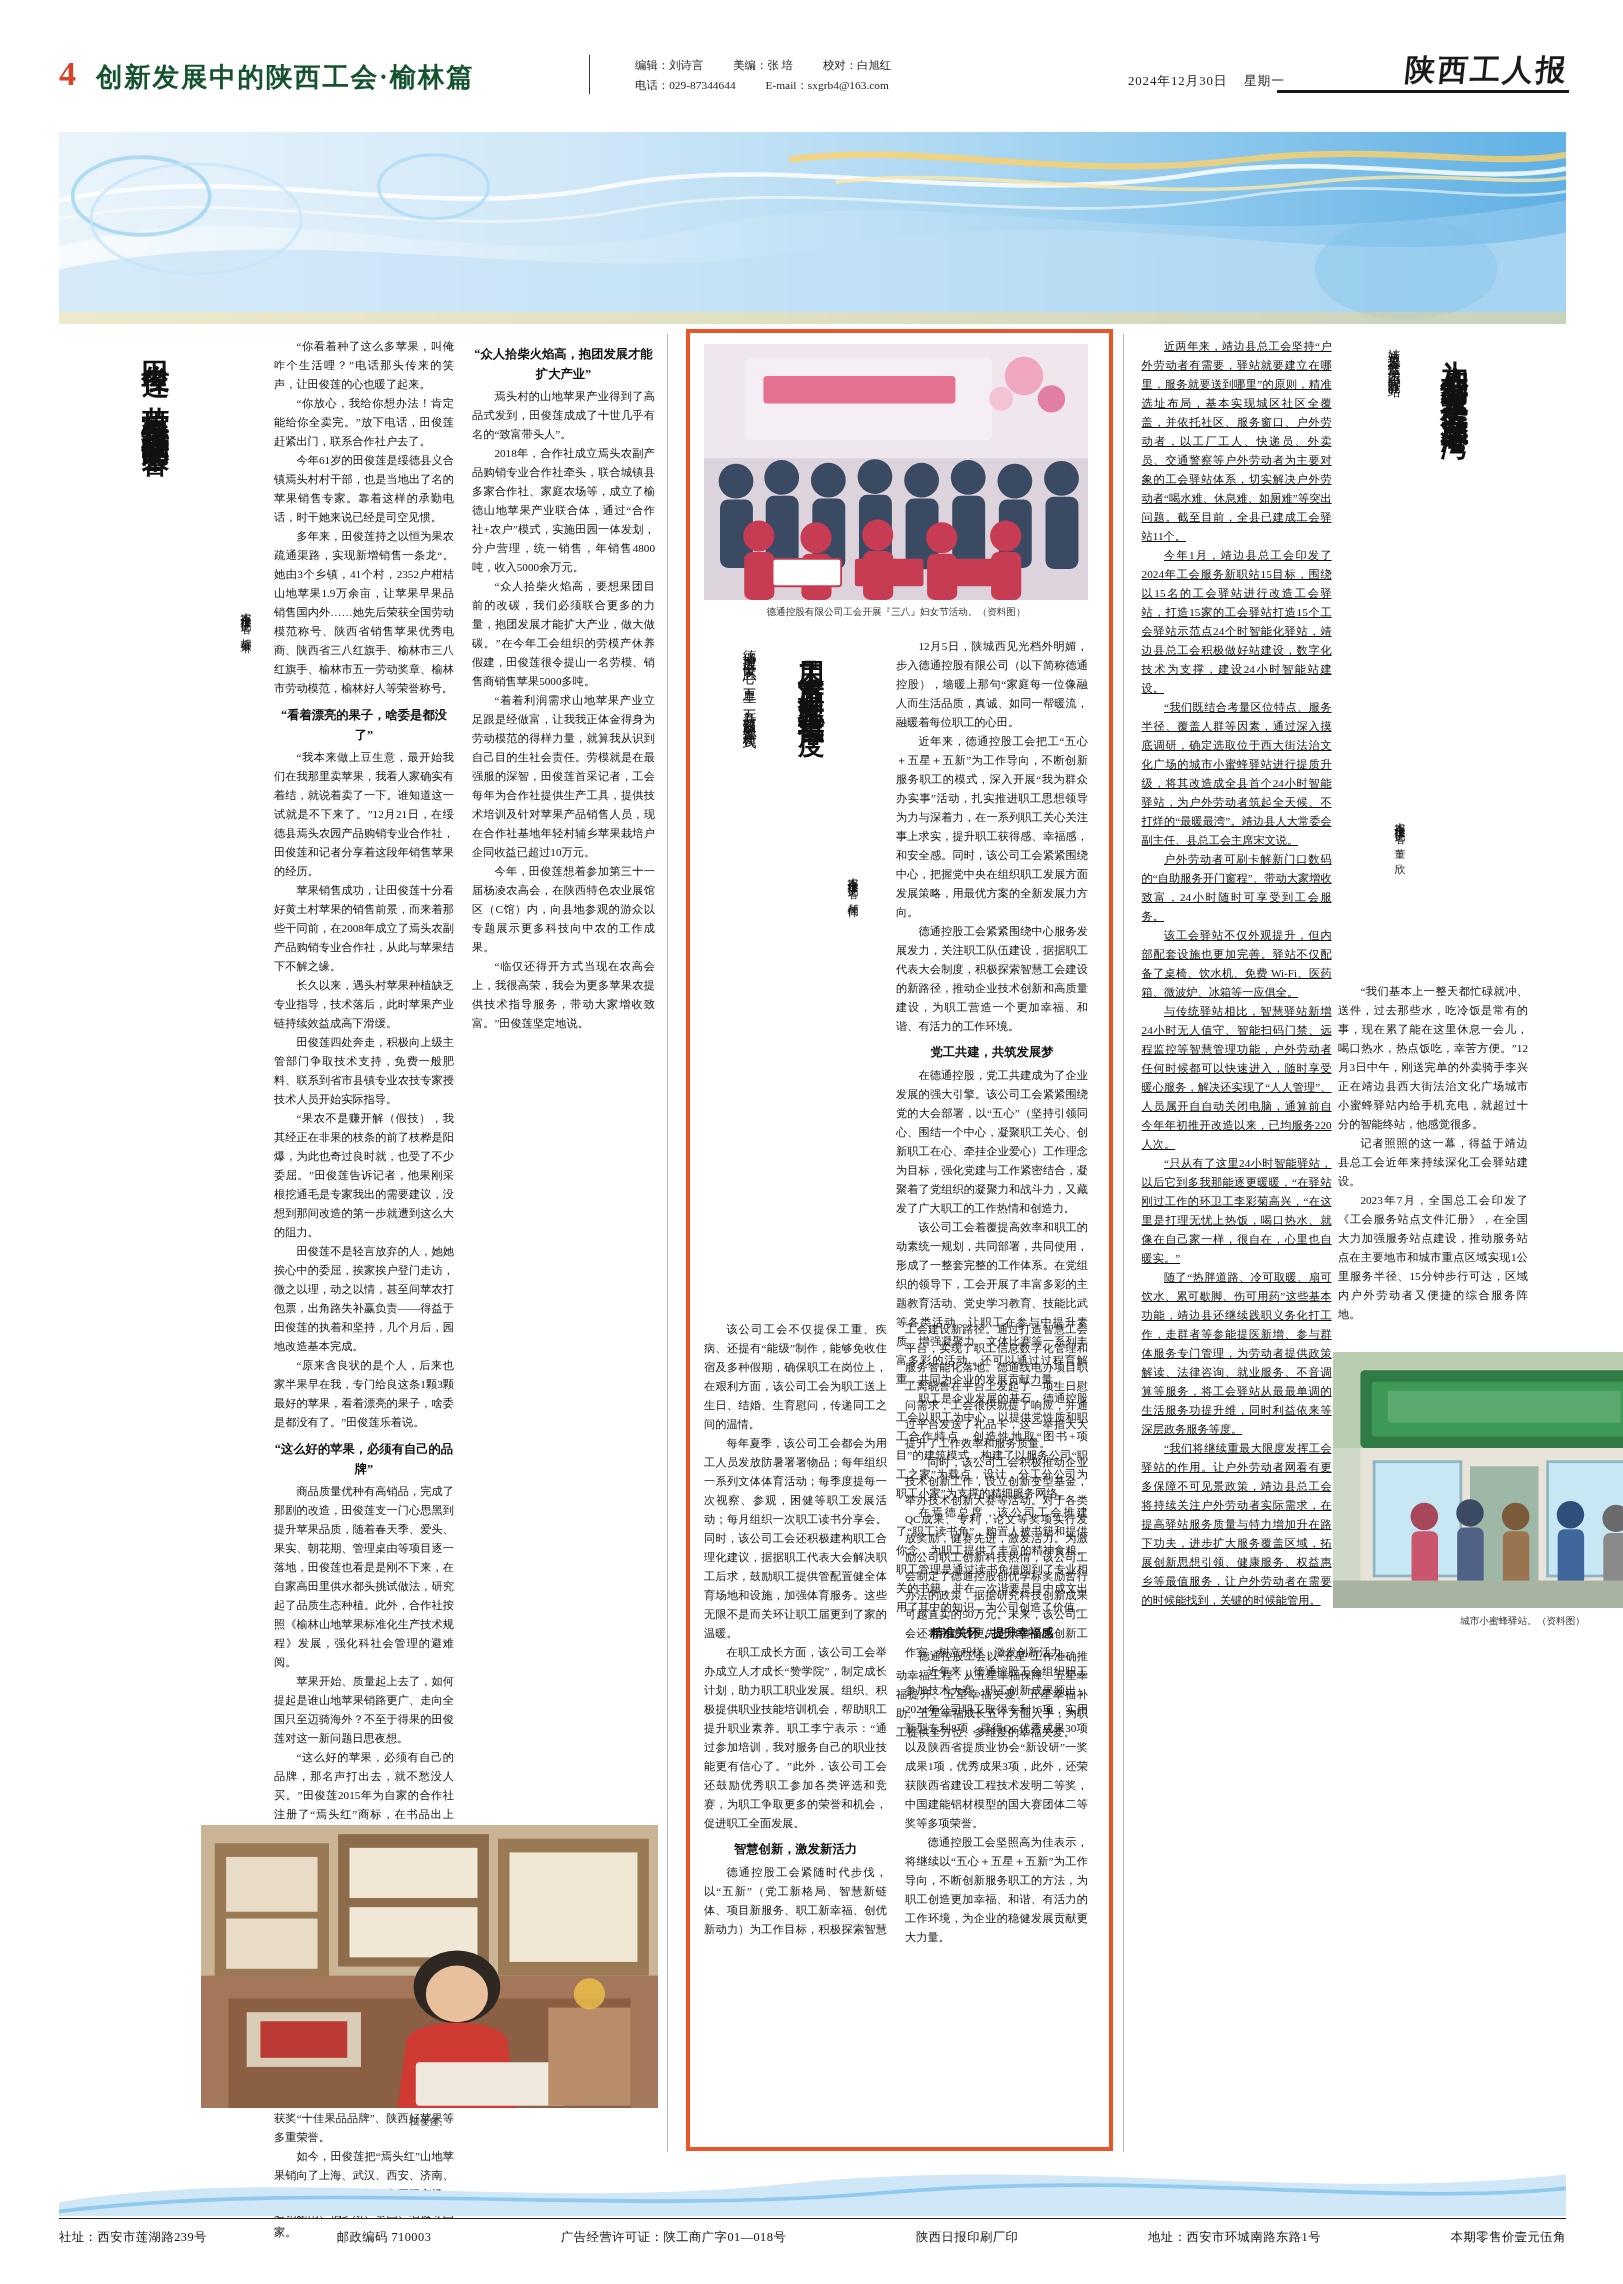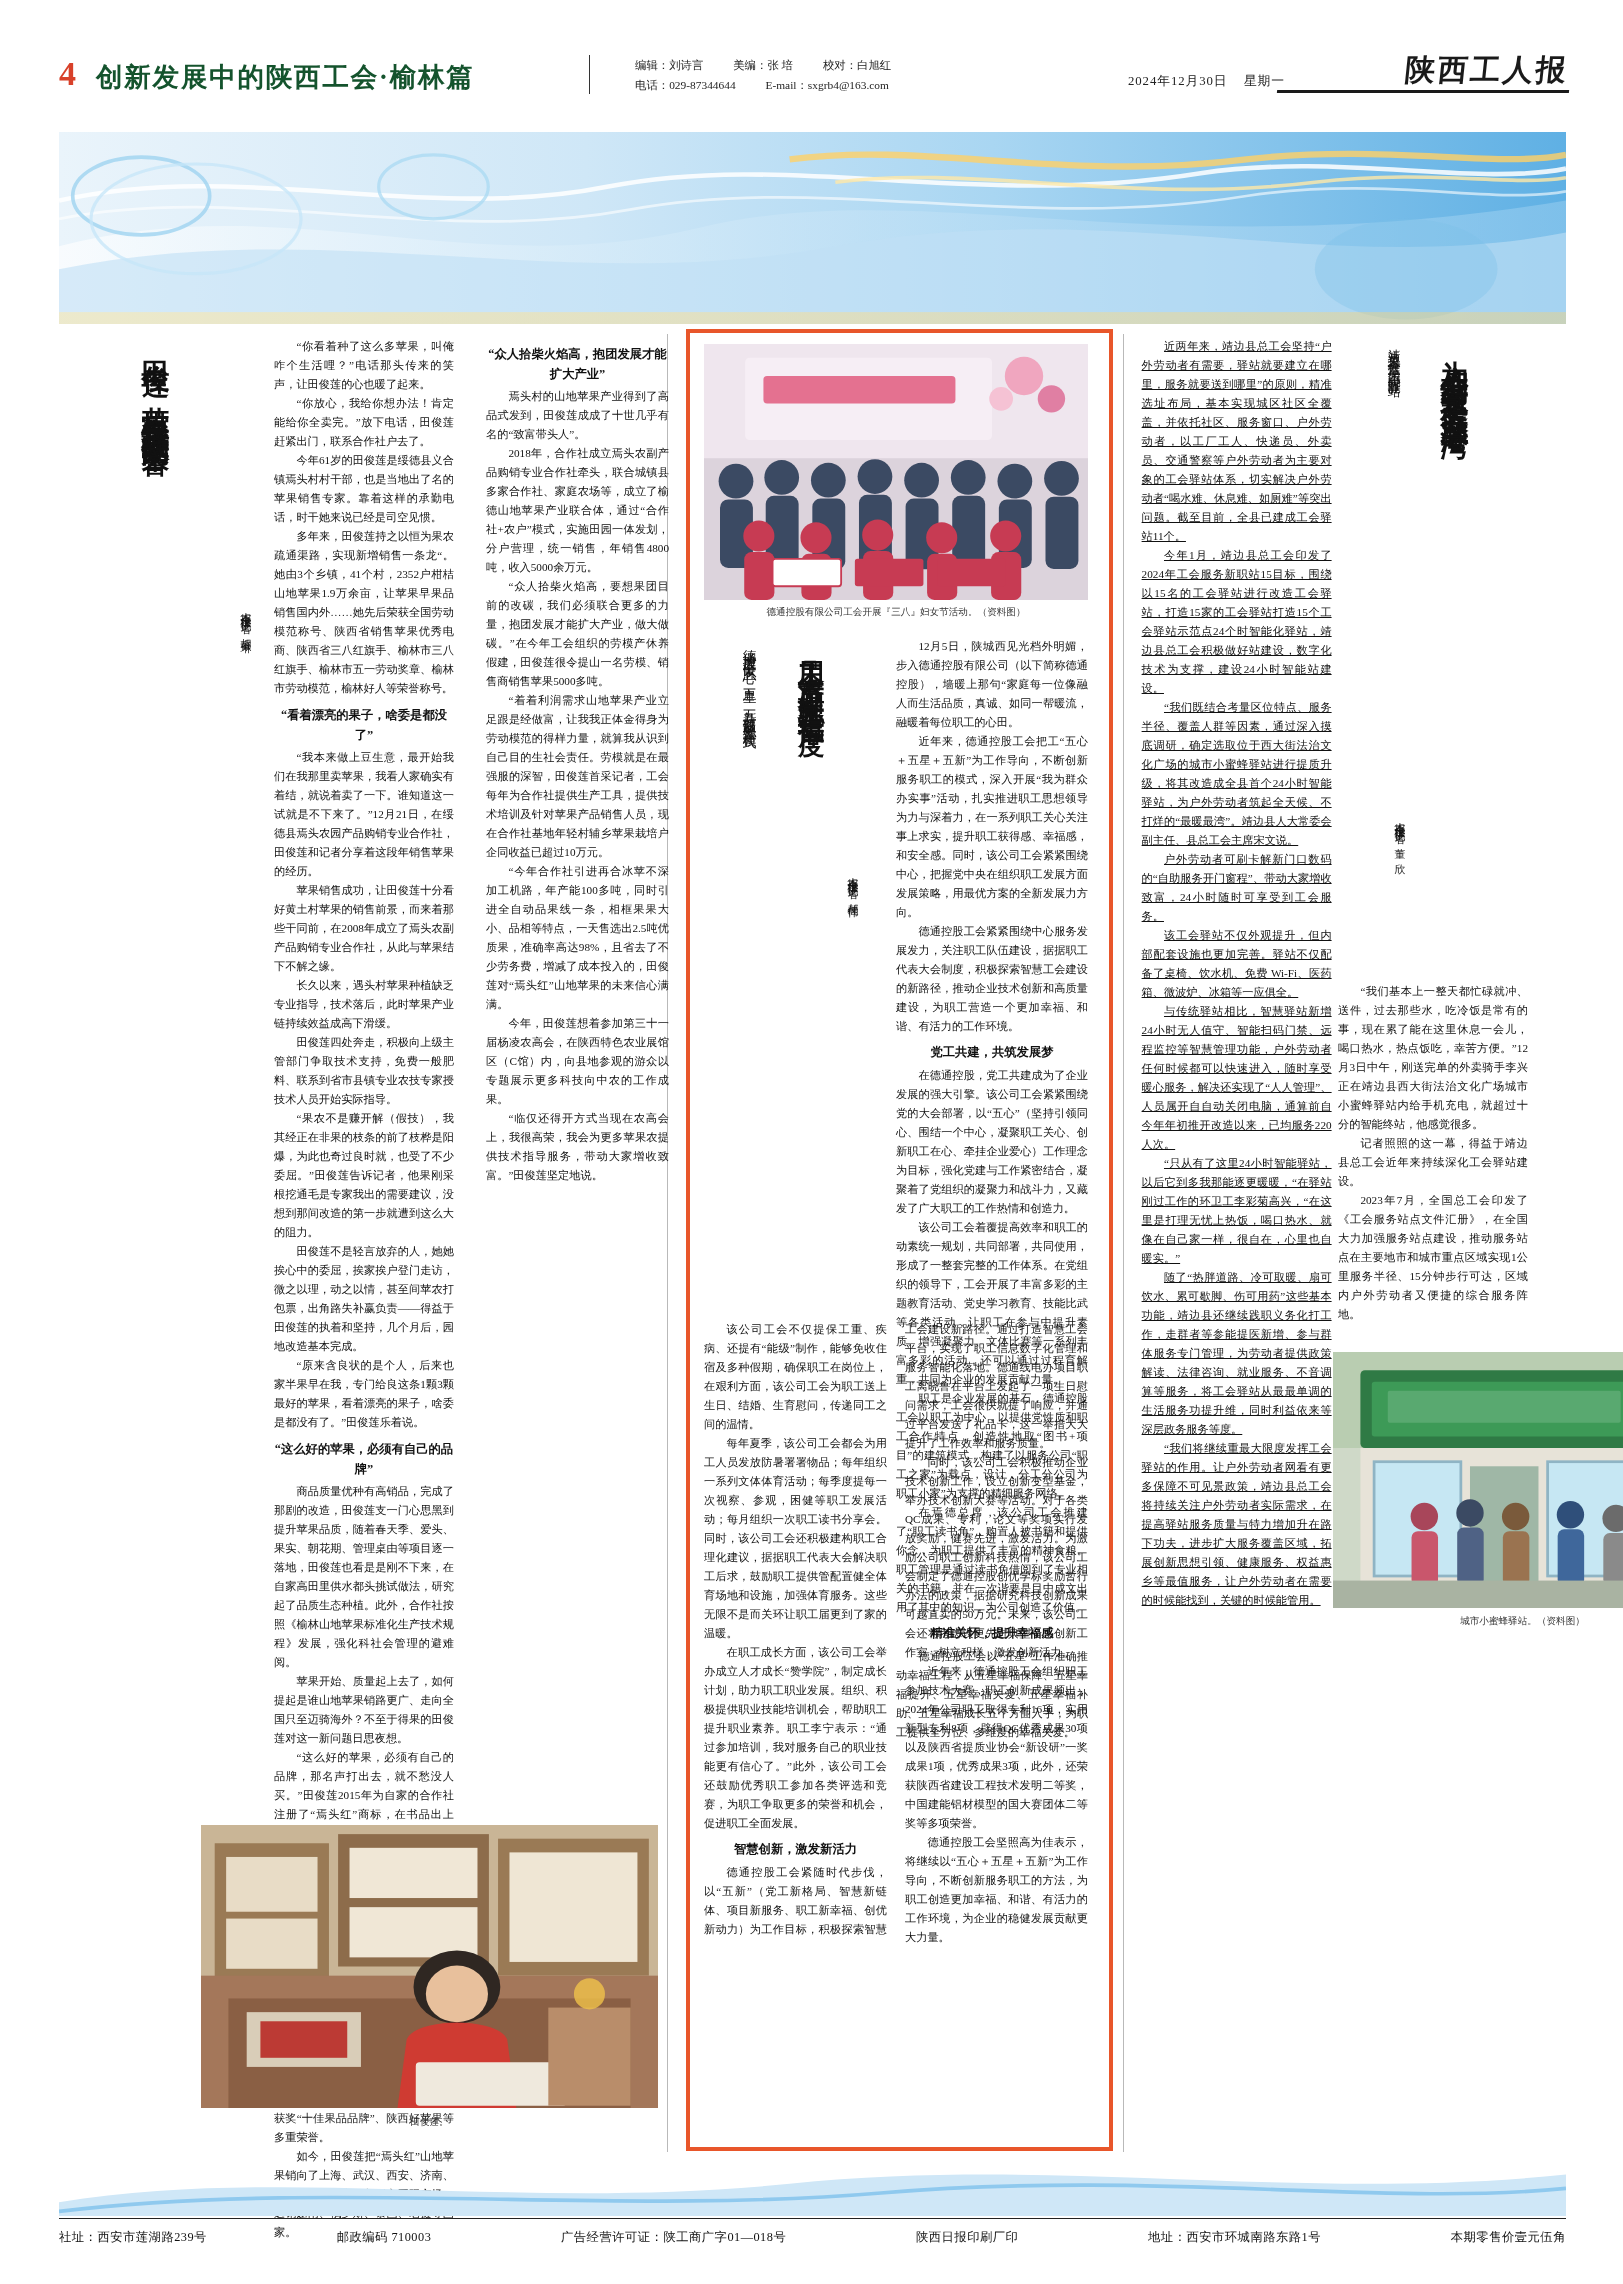--- a/index.html
+++ b/index.html
@@ -130,27 +130,26 @@
         <div class="para ind">“原来含良状的是个人，后来也家半果早在我，专门给良这条1颗3颗最好的苹果，看着漂亮的果子，啥委是都没有了。”田俊莲乐着说。</div>
         <div class="subhead">“这么好的苹果，必须有自己的品牌”</div>
         <div class="para ind">商品质量优种有高销品，完成了那剧的改造，田俊莲支一门心思黑到提升苹果品质，随着春天季、爱头、果实、朝花期、管理桌由等项目逐一落地，田俊莲也看是是刚不下来，在自家高田里供水都头挑试做法，研究起了品质生态种植。此外，合作社按照《榆林山地苹果标准化生产技术规程》发展，强化科社会管理的避难阅。</div>
         <div class="para ind">苹果开始、质量起上去了，如何提起是谁山地苹果销路更广、走向全国只至迈骑海外？不至于得果的田俊莲对这一新问题日思夜想。</div>
         <div class="para ind">“这么好的苹果，必须有自己的品牌，那名声打出去，就不愁没人买。”田俊莲2015年为自家的合作社注册了“焉头红”商标，在书品出上市、2018年，“焉头红”苹果获得生态原产地产品保护证书和有机销售认证书马。</div>
         <div class="para ind">近几年，她带着“焉头红”山地苹果参加全国各类展览会，展销会，进行查传展销近30场次，帮助县县和村民通渠自信，直播带频上到售，帮助2分之多广阔“焉头红”山地苹果。</div>
         <div class="para ind">“做生意要诚信，有更我就去选地，装果是堆打着是。”田俊莲对苹果品质严格的追求，为就最为了一些“铁杆”客商。“焉头红”山地苹果先后获得西北农林科技大学第三届苹果文化节最佳销优奖、最佳风味奖、“木美土里杯”中国好苹果大赛总获奖“十佳果品品牌”、陕西好苹果等多重荣誉。</div>
         <div class="para ind">如今，田俊莲把“焉头红”山地苹果销向了上海、武汉、西安、济南、郑州等各大城市，并跟良国际市场、远销越南、俄罗斯、泰国、老挝等国家。</div>
       </div>
 
-      <div style="position:absolute;left:427px;top:8.2px;width:183px;">
+      <div style="position:absolute;left:413px;top:8.2px;width:183px;">
         <div class="subhead">“众人拾柴火焰高，抱团发展才能扩大产业”</div>
         <div class="para ind">焉头村的山地苹果产业得到了高品式发到，田俊莲成成了十世几乎有名的“致富带头人”。</div>
         <div class="para ind">2018年，合作社成立焉头农副产品购销专业合作社牵头，联合城镇县多家合作社、家庭农场等，成立了榆德山地苹果产业联合体，通过“合作社+农户”模式，实施田园一体发划，分户营理，统一销售，年销售4800吨，收入5000余万元。</div>
         <div class="para ind">“众人拾柴火焰高，要想果团目前的改碳，我们必须联合更多的力量，抱团发展才能扩大产业，做大做碳。”在今年工会组织的劳模产休养假建，田俊莲很令提山一名劳模、销售商销售苹果5000多吨。</div>
         <div class="para ind">“着着利润需求山地苹果产业立足跟是经做富，让我我正体金得身为劳动模范的得样力量，就算我从识到自己目的生社会责任。劳模就是在最强服的深智，田俊莲首采记者，工会每年为合作社提供生产工具，提供技术培训及针对苹果产品销售人员，现在合作社基地年轻村辅乡苹果栽培户企同收益已超过10万元。</div>
-        <div class="para ind">“今年合作社引进再合冰苹不深加工机路，年产能100多吨，同时引进全自动品果线一条，相框果果大小、品相等特点，一天售选出2.5吨优质果，准确率高达98%，且省去了不少劳务费，增减了成本投入的，田俊莲对“焉头红”山地苹果的未来信心满满。</div>
         <div class="para ind">今年，田俊莲想着参加第三十一届杨凌农高会，在陕西特色农业展馆区（C馆）内，向县地参观的游众以专题展示更多科技向中农的工作成果。</div>
         <div class="para ind">“临仅还得开方式当现在农高会上，我很高荣，我会为更多苹果农提供技术指导服务，带动大家增收致富。”田俊莲坚定地说。</div>
       </div>
 
       <div class="photo" style="position:absolute;left:142px;top:1496px;width:457px;height:283px;">
         <svg width="457" height="283" viewBox="0 0 1000 620" preserveAspectRatio="none">
           <rect width="1000" height="620" fill="#cfbda6"></rect>
           <rect x="0" y="0" width="1000" height="330" fill="#c9b596"></rect>
           <rect x="30" y="40" width="250" height="300" fill="#9a7a55"></rect>
           <rect x="55" y="70" width="200" height="120" fill="#e8dcc6"></rect>

